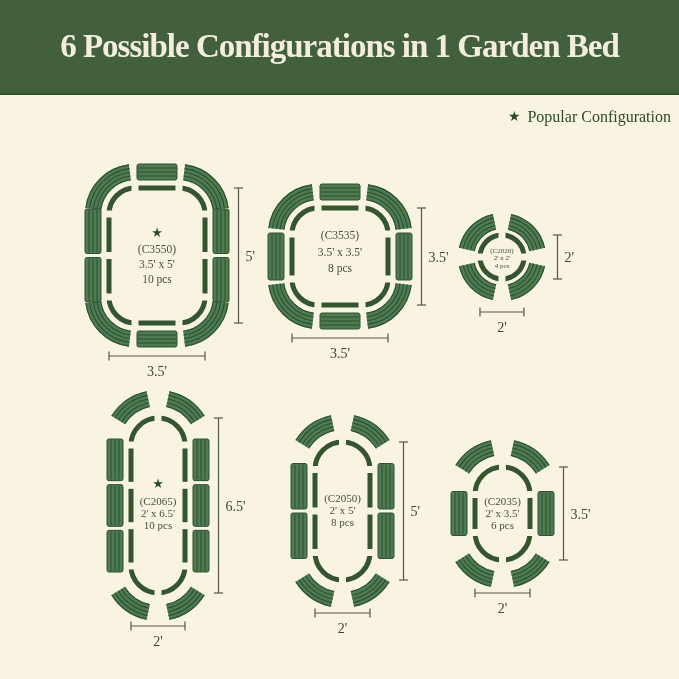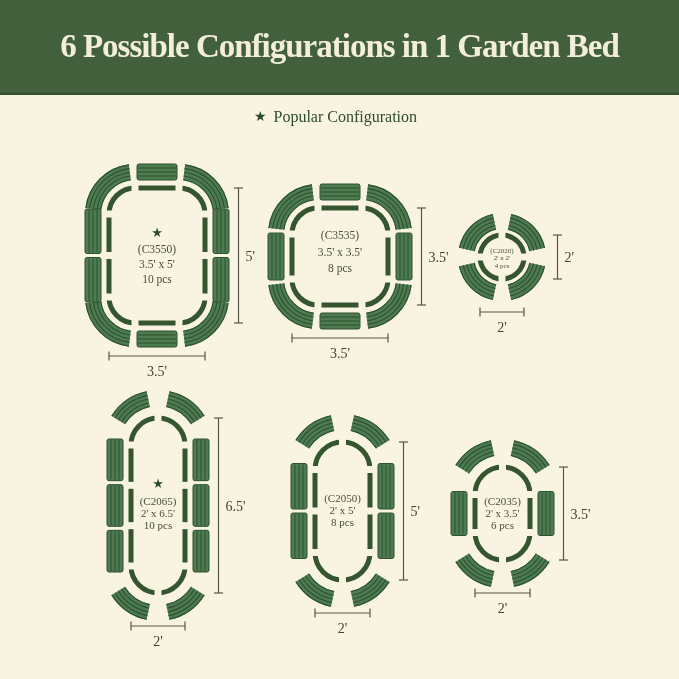--- a/index.html
+++ b/index.html
@@ -12,21 +12,21 @@
     height:93px;background:var(--header-bg,#42603c);
     border-bottom:2px solid var(--header-border,#31502c);
     display:flex;align-items:center;justify-content:center;
   }
   .header h1{
     margin:0;font-weight:700;font-size:33px;letter-spacing:-1px;
     color:var(--header-text,#f3eedb);
     font-family:"Liberation Serif",serif;
   }
   .legend{
-    position:absolute;top:108px;left:0;right:8px;text-align:center;
+    position:absolute;top:108px;left:0;right:8px;text-align:right;
     color:var(--legend-text,#2d4b29);font-size:16px;
   }
   .legend .star{
     font-family:"DejaVu Sans",sans-serif;font-size:14px;
     margin-right:7px;position:relative;top:-1px;
   }
   #diagram{position:absolute;left:0;top:0;}
 </style>
 </head>
 <body>

